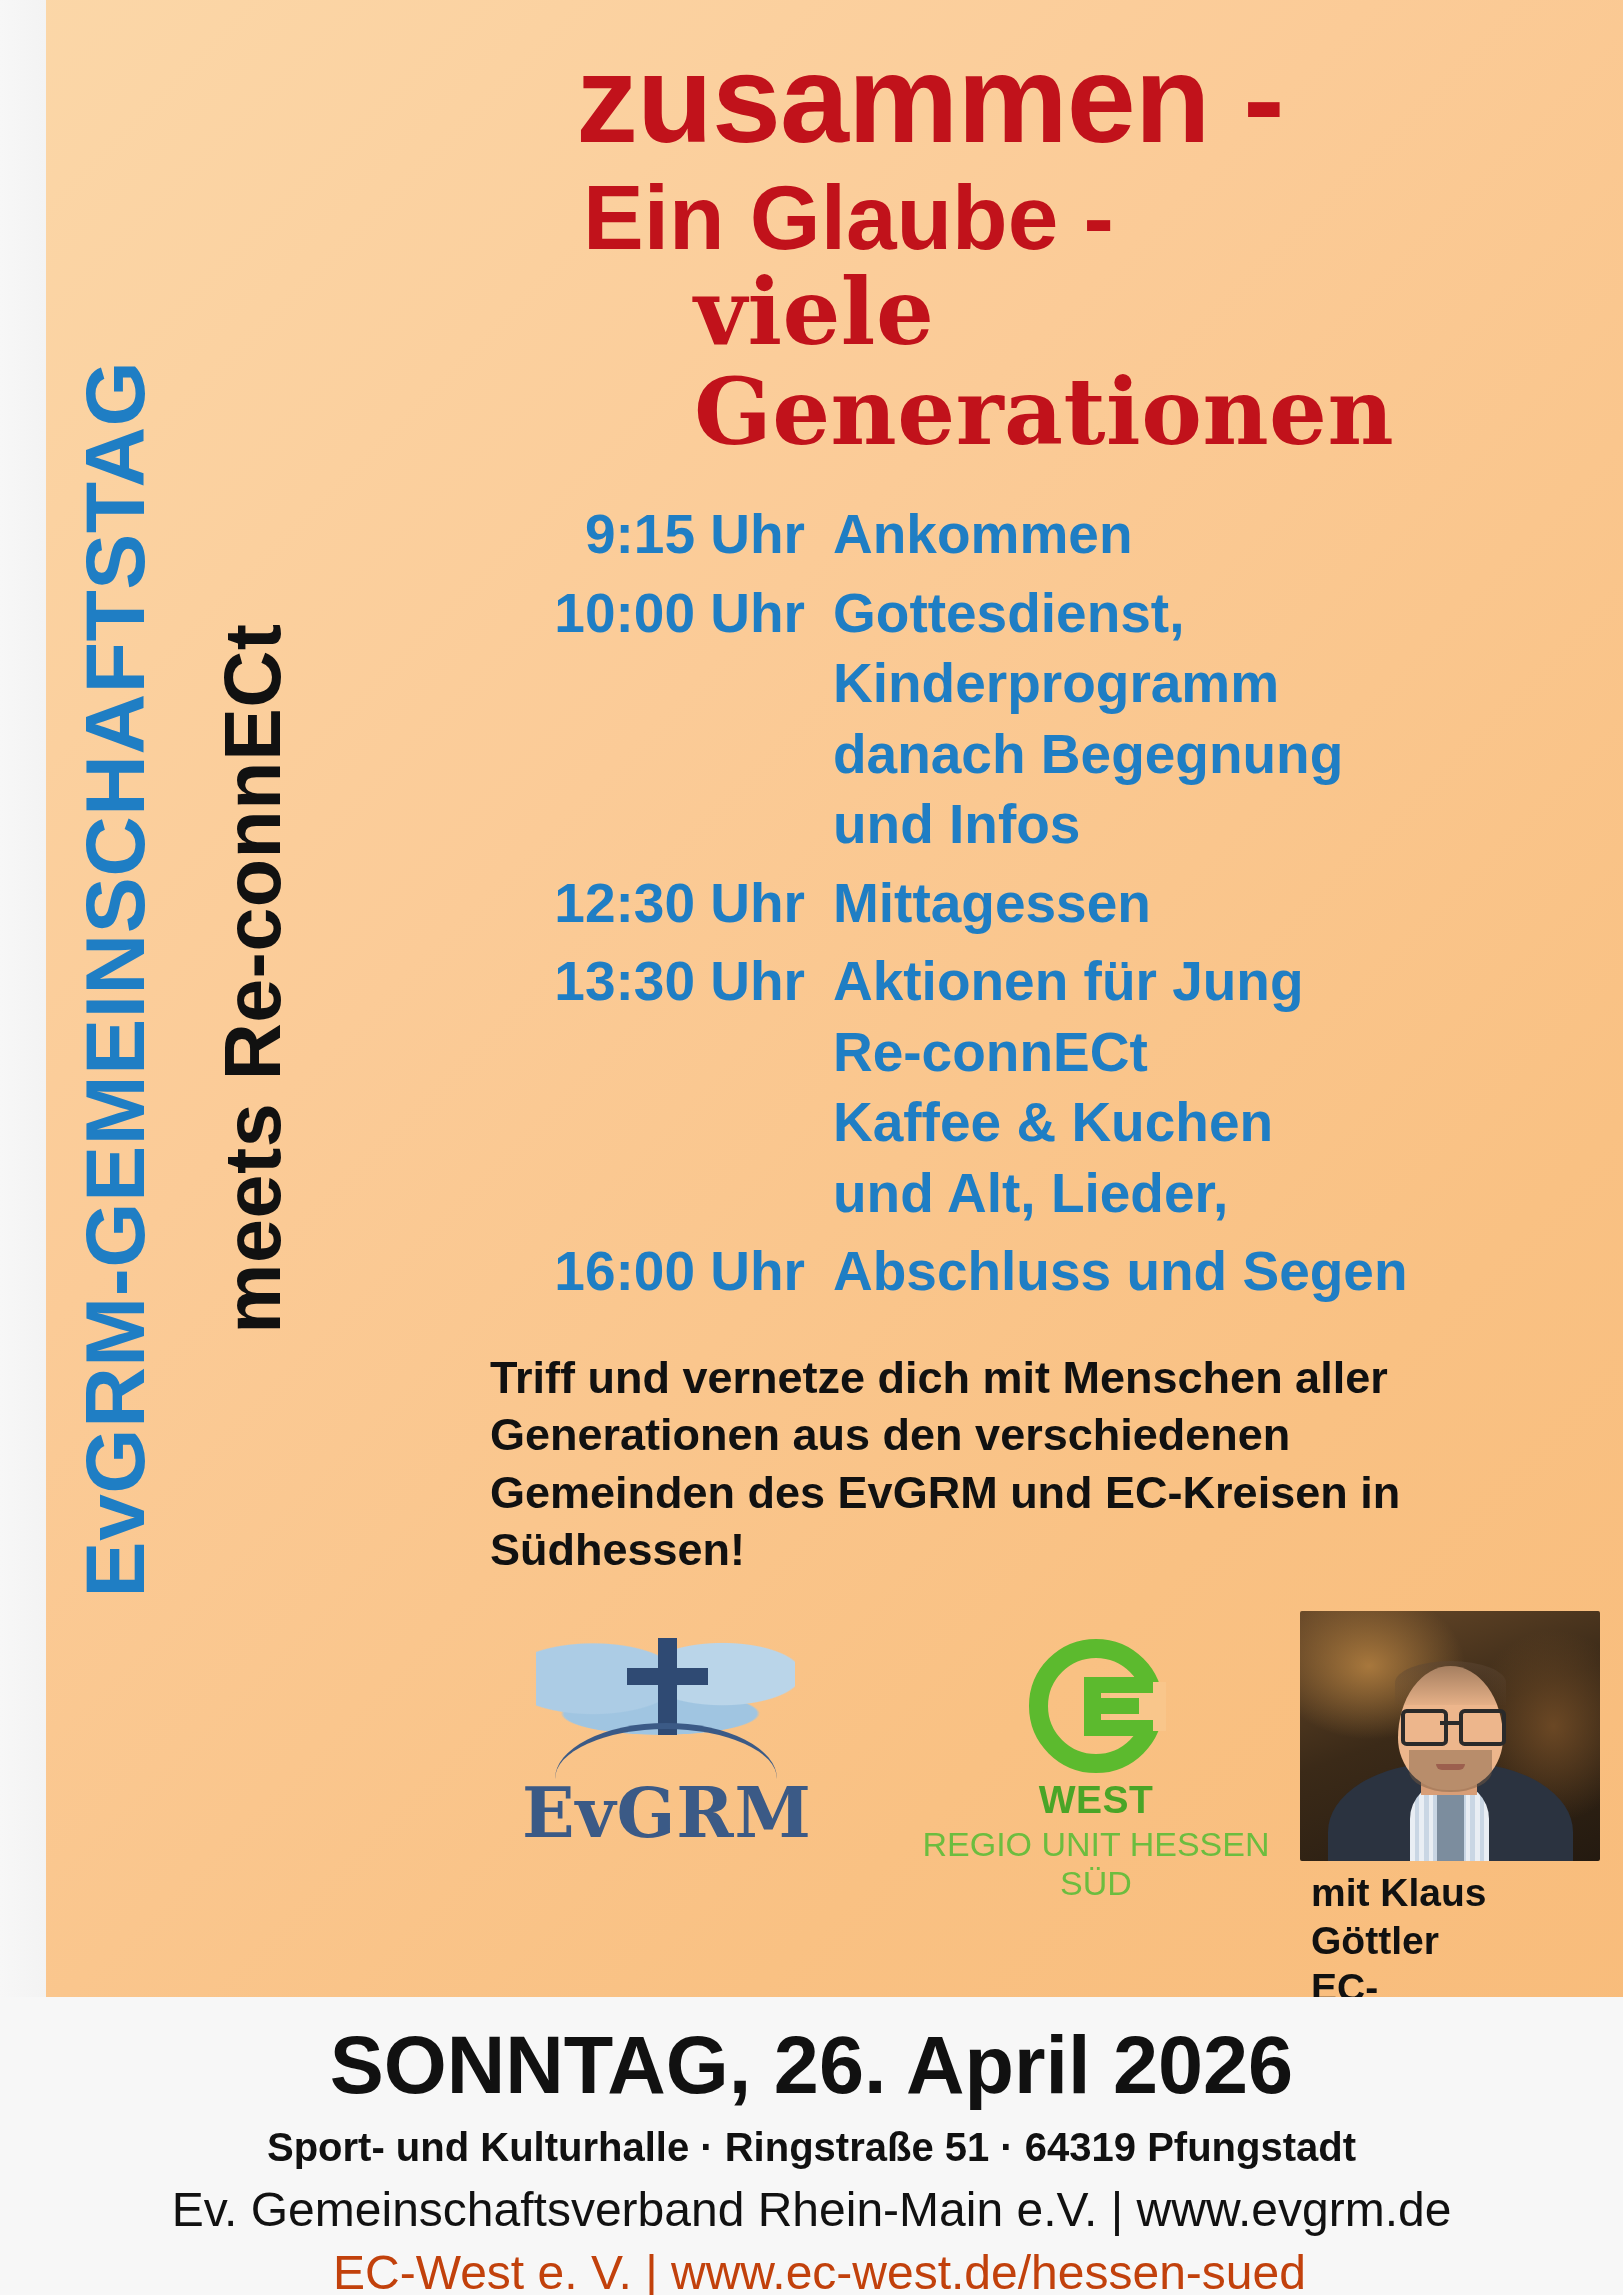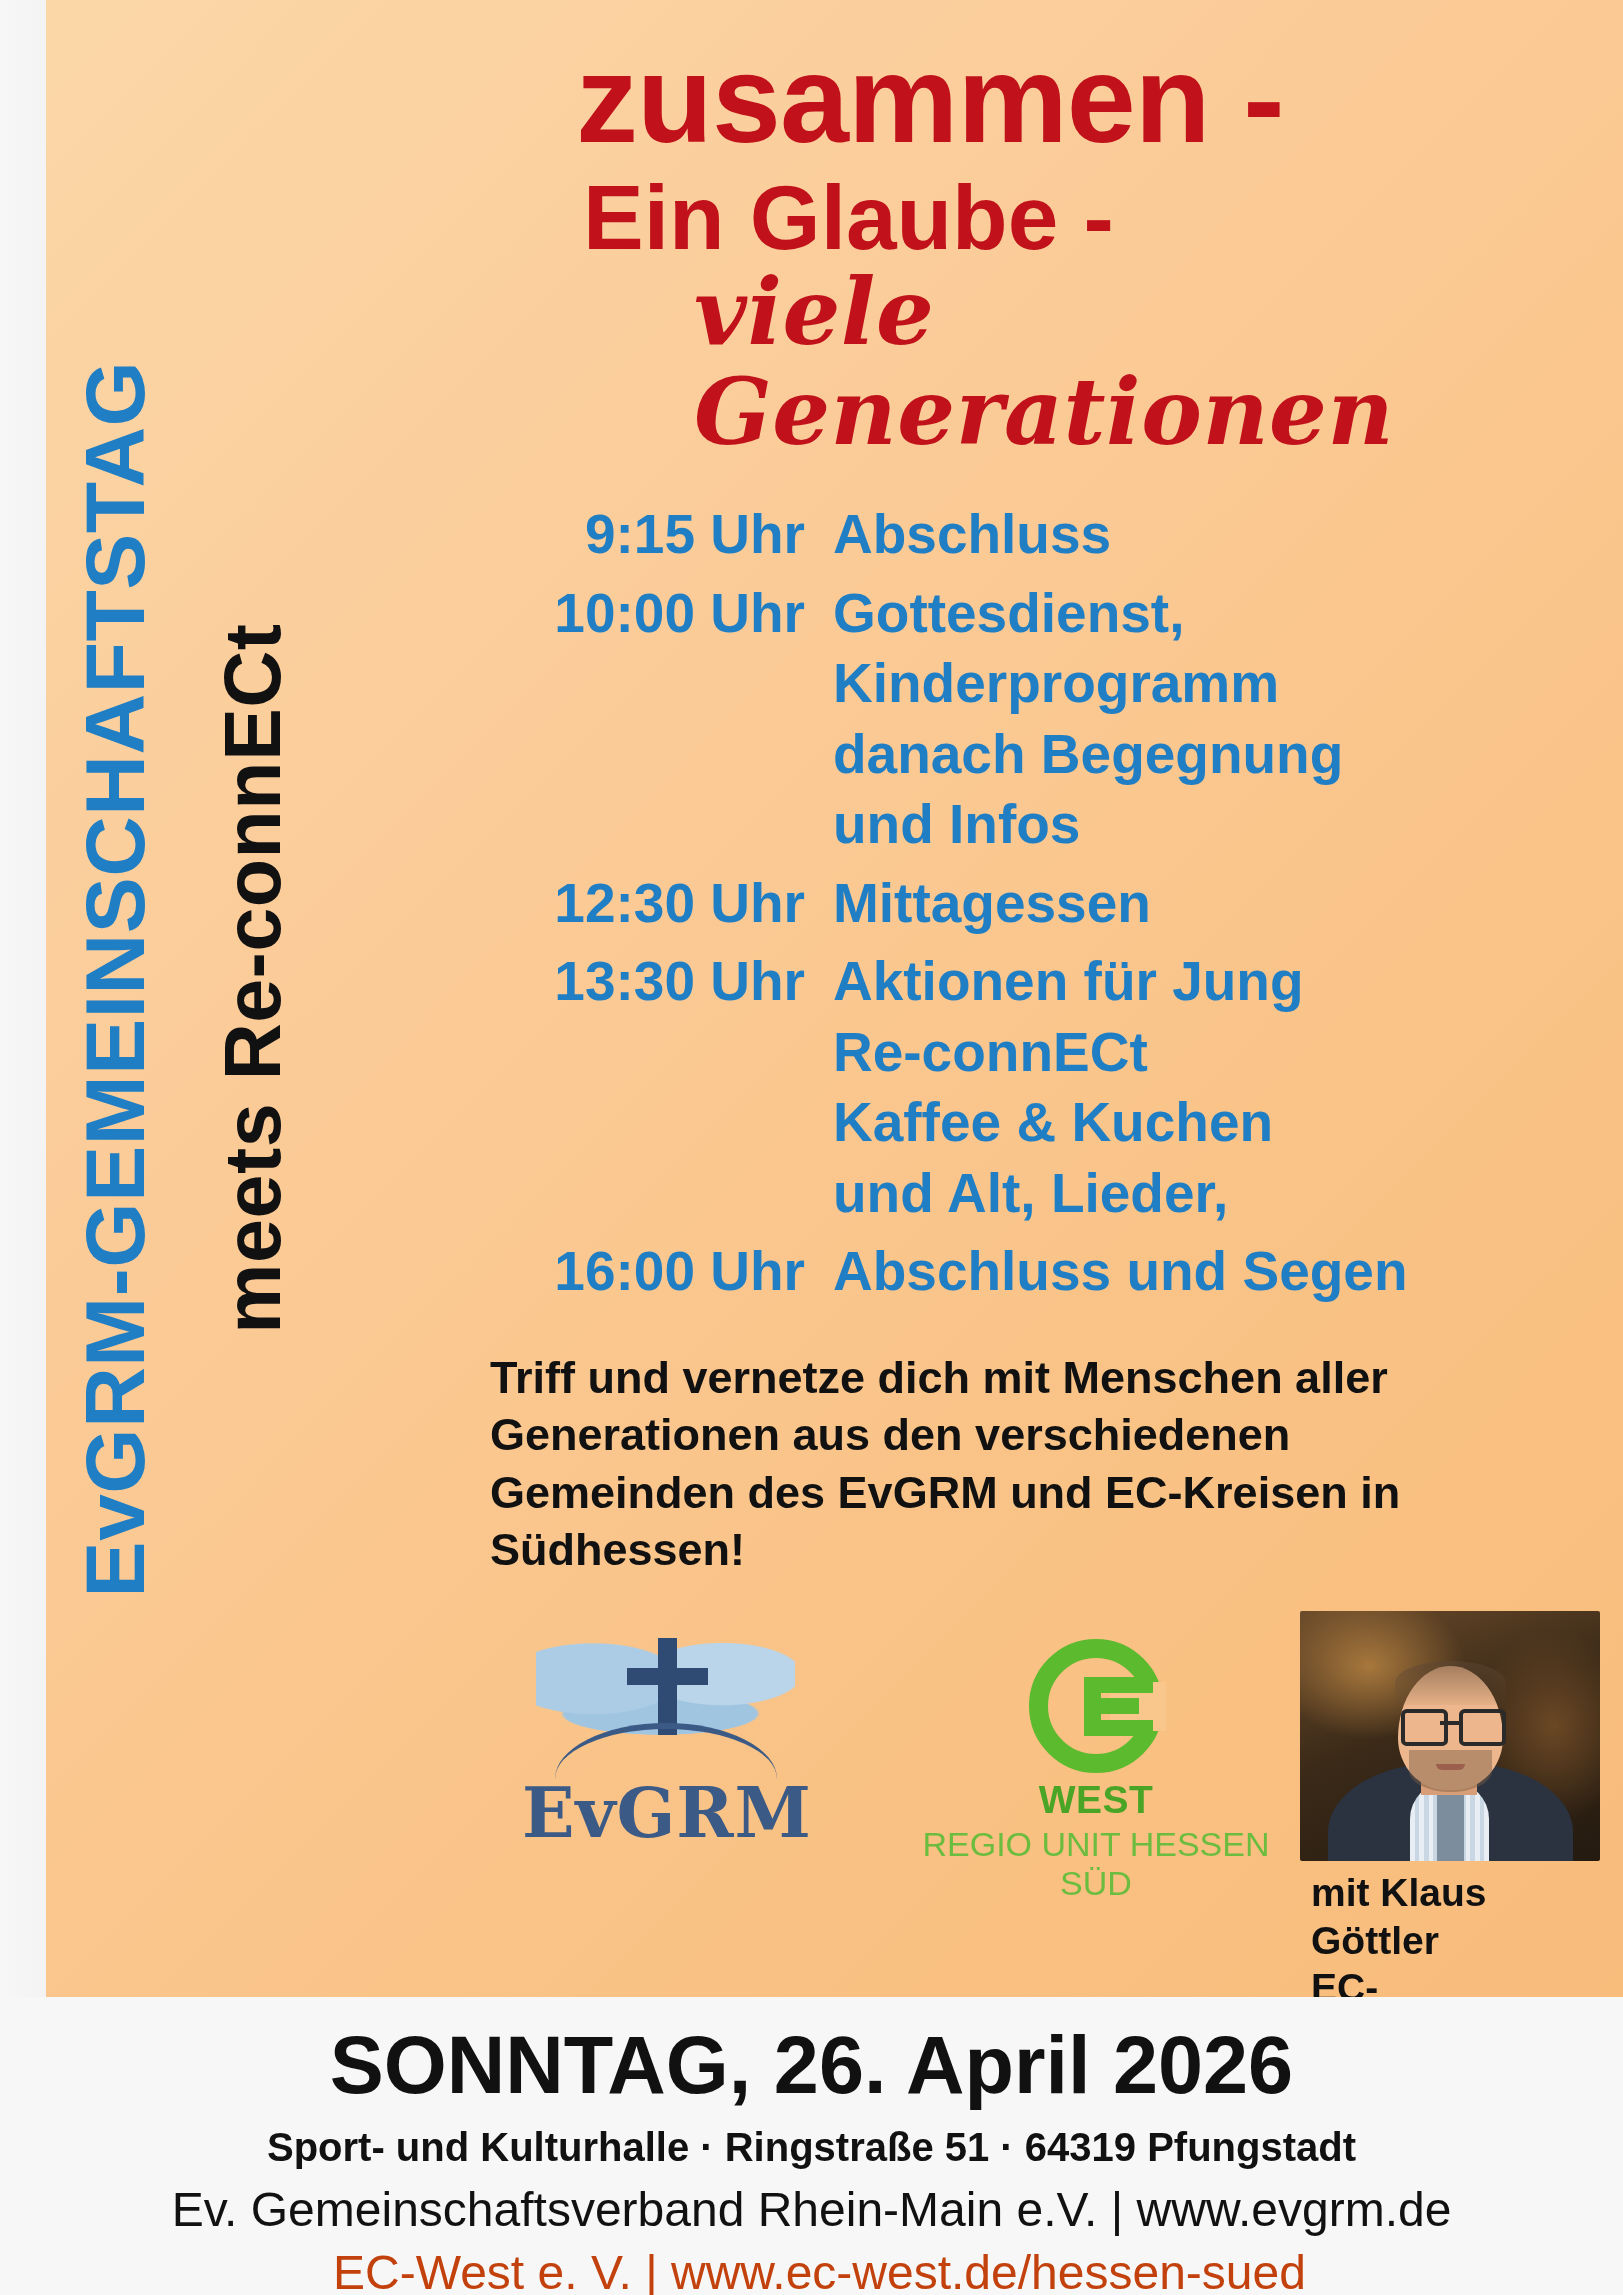--- a/index.html
+++ b/index.html
@@ -83,21 +83,20 @@
   .h-line3 {
     font-size: 91px;
     font-weight: bold;
     color: #c1121b;
     line-height: 1.15;
     margin-left: 93px;
     margin-top: 4.6px;
   }
   .h-line4 {
     font-family: "DejaVu Serif", serif;
-    font-style: italic;
     font-weight: bold;
     font-size: 91px;
     color: #c1121b;
     line-height: 1.1;
     margin-left: 204px;
     margin-top: -8.3px;
     letter-spacing: 0.5px;
   }
 
   
@@ -431,21 +430,21 @@
       <div class="h-line2">zusammen -</div>
       <div class="h-line3">Ein Glaube -</div>
       <div class="h-line4">viele Generationen</div>
     </div>
 
     <div class="schedule">
 
       <div class="sched-row">
         <div class="sched-time">9:15 Uhr</div>
         <div class="sched-desc">
-          <div>Abschluss</div>
+          <div>Ankommen</div>
         </div>
       </div>
 
       <div class="sched-row">
         <div class="sched-time">10:00 Uhr</div>
         <div class="sched-desc">
           <div>Gottesdienst,</div>
           <div>Kinderprogramm</div>
           <div>danach Begegnung</div>
           <div>und Infos</div>

